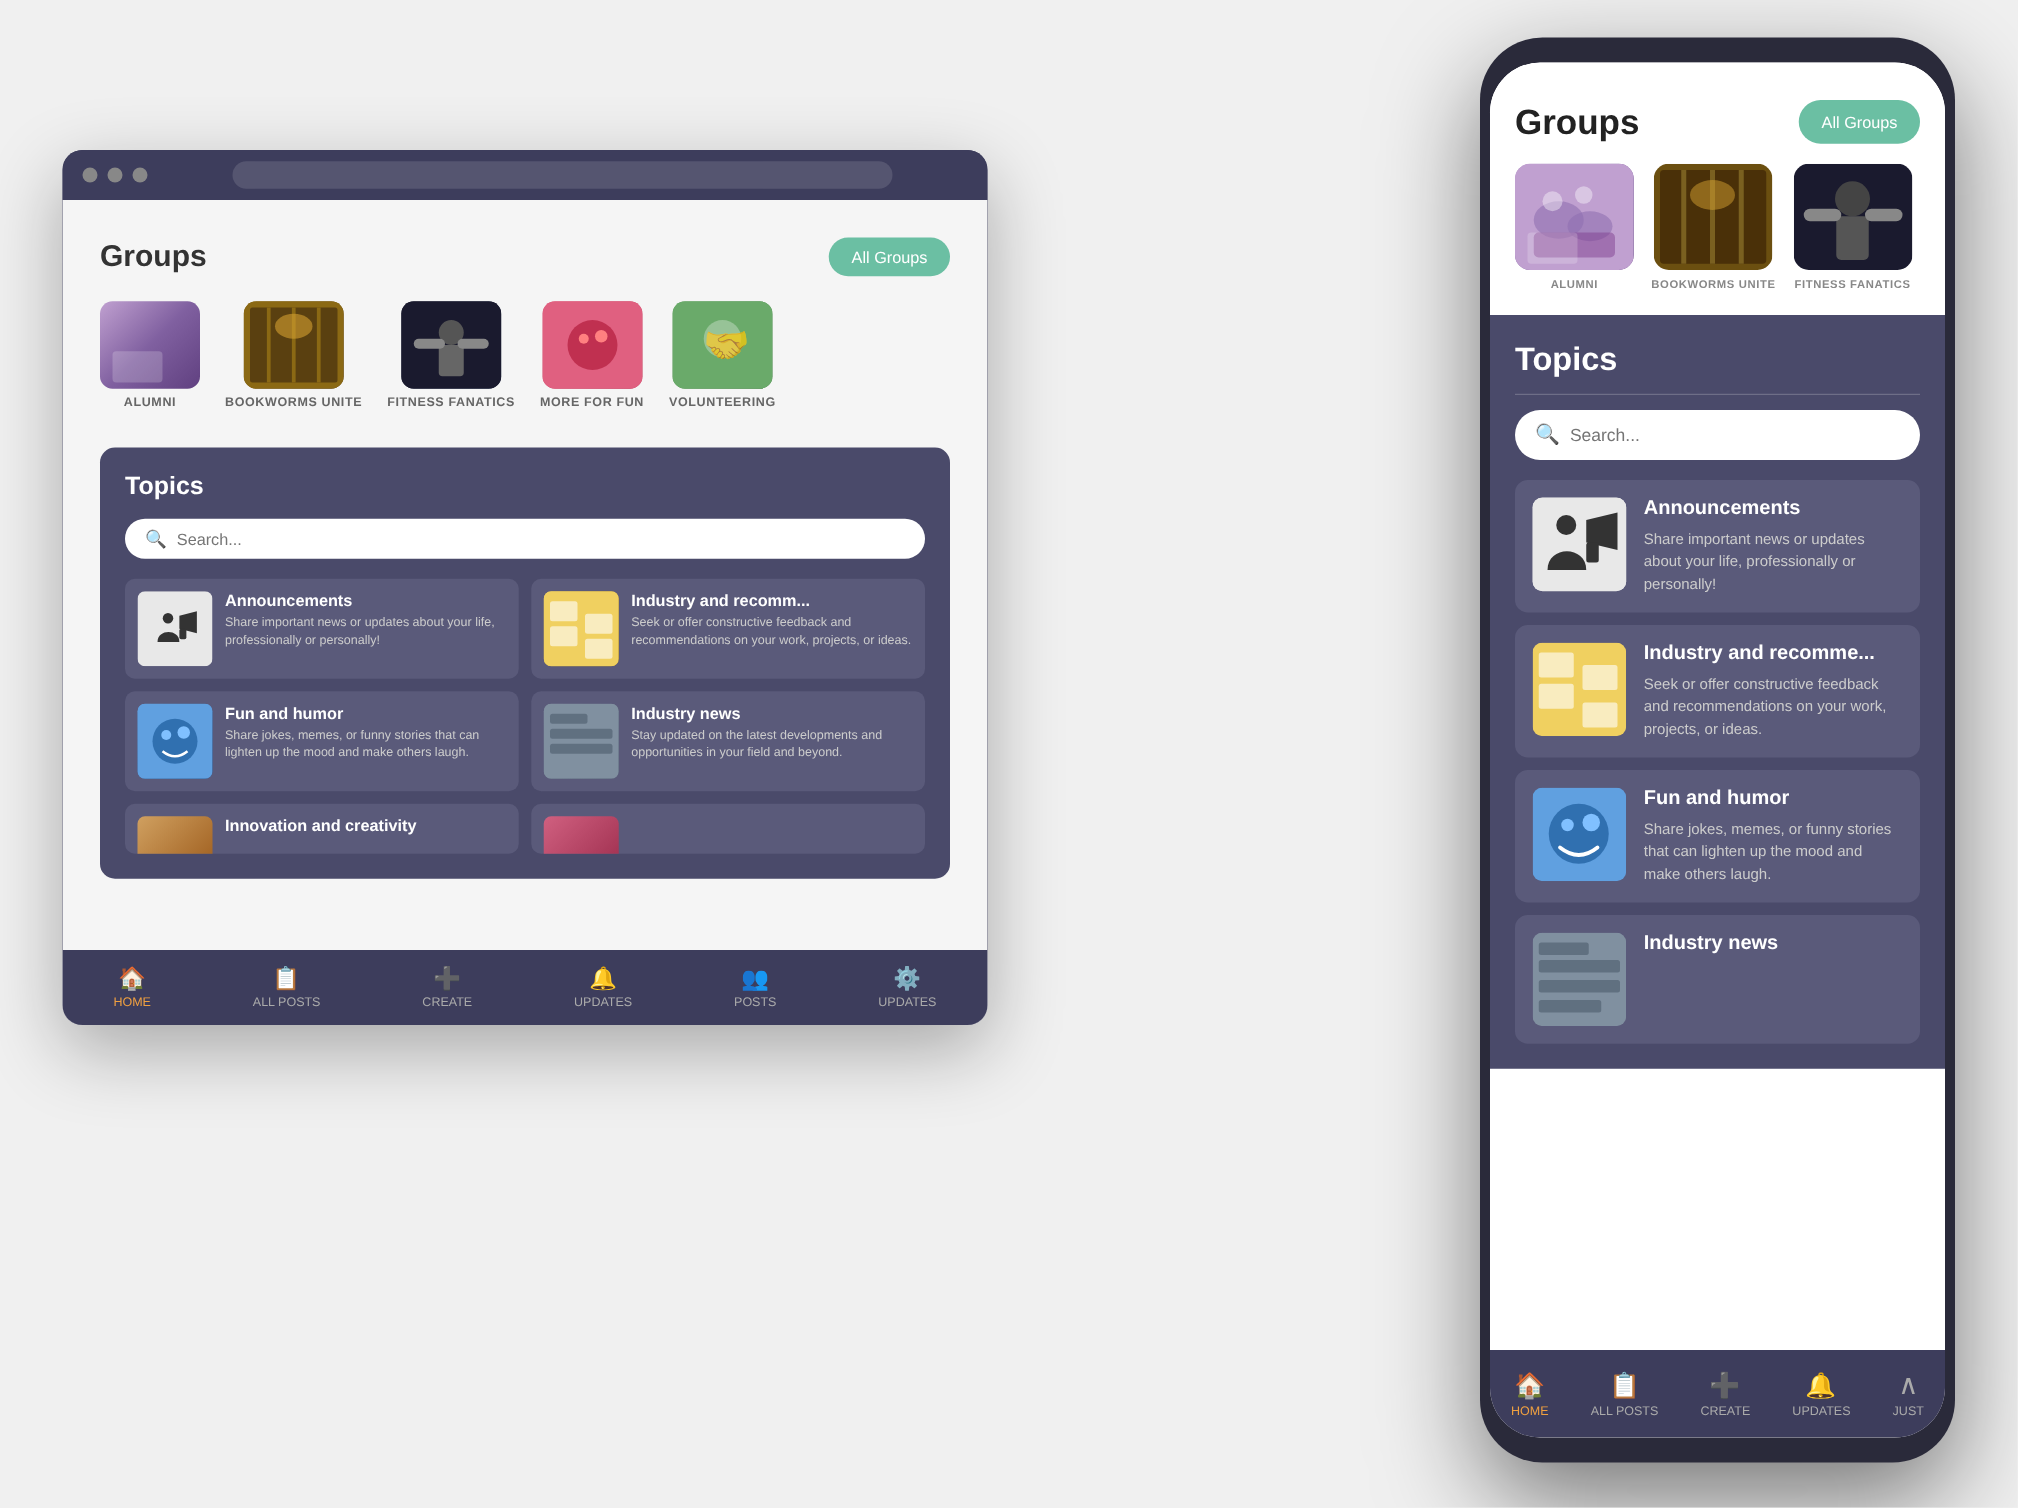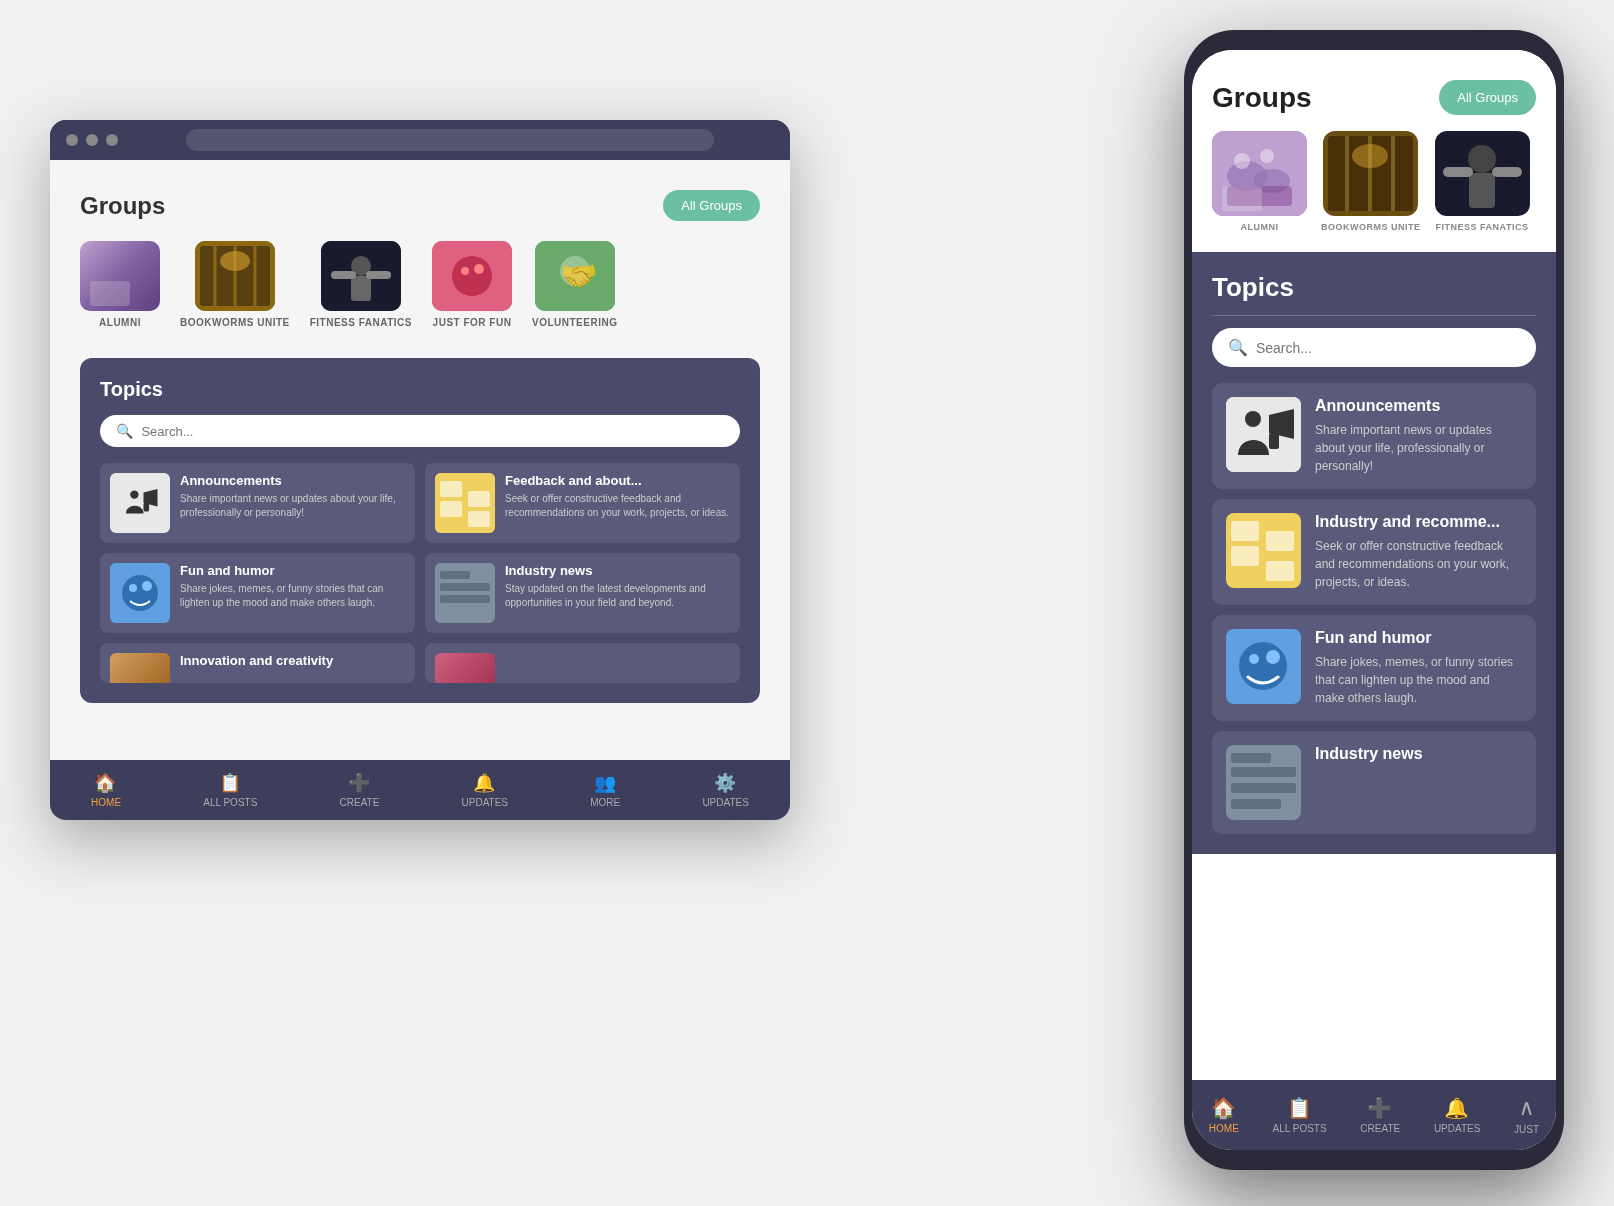--- a/index.html
+++ b/index.html
@@ -433,21 +433,21 @@
         </div>
         <div class="group-item">
           <div class="group-img img-justforfun">
             <svg viewBox="0 0 80 70" xmlns="http://www.w3.org/2000/svg">
               <rect width="80" height="70" fill="#e06080"></rect>
               <circle cx="40" cy="35" r="20" fill="#c03050"></circle>
               <circle cx="33" cy="30" r="4" fill="#ff8080"></circle>
               <circle cx="47" cy="28" r="5" fill="#ff8080"></circle>
             </svg>
           </div>
-          <span class="group-label">JUST FOR FUN</span>
+          <span class="group-label">MORE FOR FUN</span>
         </div>
         <div class="group-item">
           <div class="group-img img-volunteering">
             <svg viewBox="0 0 80 70" xmlns="http://www.w3.org/2000/svg">
               <rect width="80" height="70" fill="#6aaa6a"></rect>
               <circle cx="40" cy="30" r="15" fill="#fff" opacity="0.3"></circle>
               <text x="25" y="45" font-size="30" fill="white" opacity="0.7">🤝</text>
             </svg>
           </div>
           <span class="group-label">VOLUNTEERING</span>
@@ -484,21 +484,21 @@
             <div class="topic-img img-feedback">
               <svg viewBox="0 0 60 60" xmlns="http://www.w3.org/2000/svg">
                 <rect width="60" height="60" fill="#f0d060"></rect>
                 <rect x="5" y="8" width="22" height="16" rx="2" fill="#fff" opacity="0.6"></rect>
                 <rect x="5" y="28" width="22" height="16" rx="2" fill="#fff" opacity="0.6"></rect>
                 <rect x="33" y="18" width="22" height="16" rx="2" fill="#fff" opacity="0.6"></rect>
                 <rect x="33" y="38" width="22" height="16" rx="2" fill="#fff" opacity="0.6"></rect>
               </svg>
             </div>
             <div class="topic-text">
-              <h4>Feedback and about...</h4>
+              <h4>Industry and recomm...</h4>
               <p>Seek or offer constructive feedback and recommendations on your work, projects, or ideas.</p>
             </div>
           </div>
 
           <div class="topic-card">
             <div class="topic-img img-funhumor">
               <svg viewBox="0 0 60 60" xmlns="http://www.w3.org/2000/svg">
                 <rect width="60" height="60" fill="#60a0e0"></rect>
                 <circle cx="30" cy="30" r="18" fill="#3070b0"></circle>
                 <circle cx="23" cy="25" r="4" fill="#80c0ff"></circle>
@@ -555,21 +555,21 @@
       <div class="nav-item">
         <span class="nav-icon">➕</span>
         <span>CREATE</span>
       </div>
       <div class="nav-item">
         <span class="nav-icon">🔔</span>
         <span>UPDATES</span>
       </div>
       <div class="nav-item">
         <span class="nav-icon">👥</span>
-        <span>MORE</span>
+        <span>POSTS</span>
       </div>
       <div class="nav-item">
         <span class="nav-icon">⚙️</span>
         <span>UPDATES</span>
       </div>
     </div>
   </div>
 </div>
 
 <div class="mobile-mockup">

